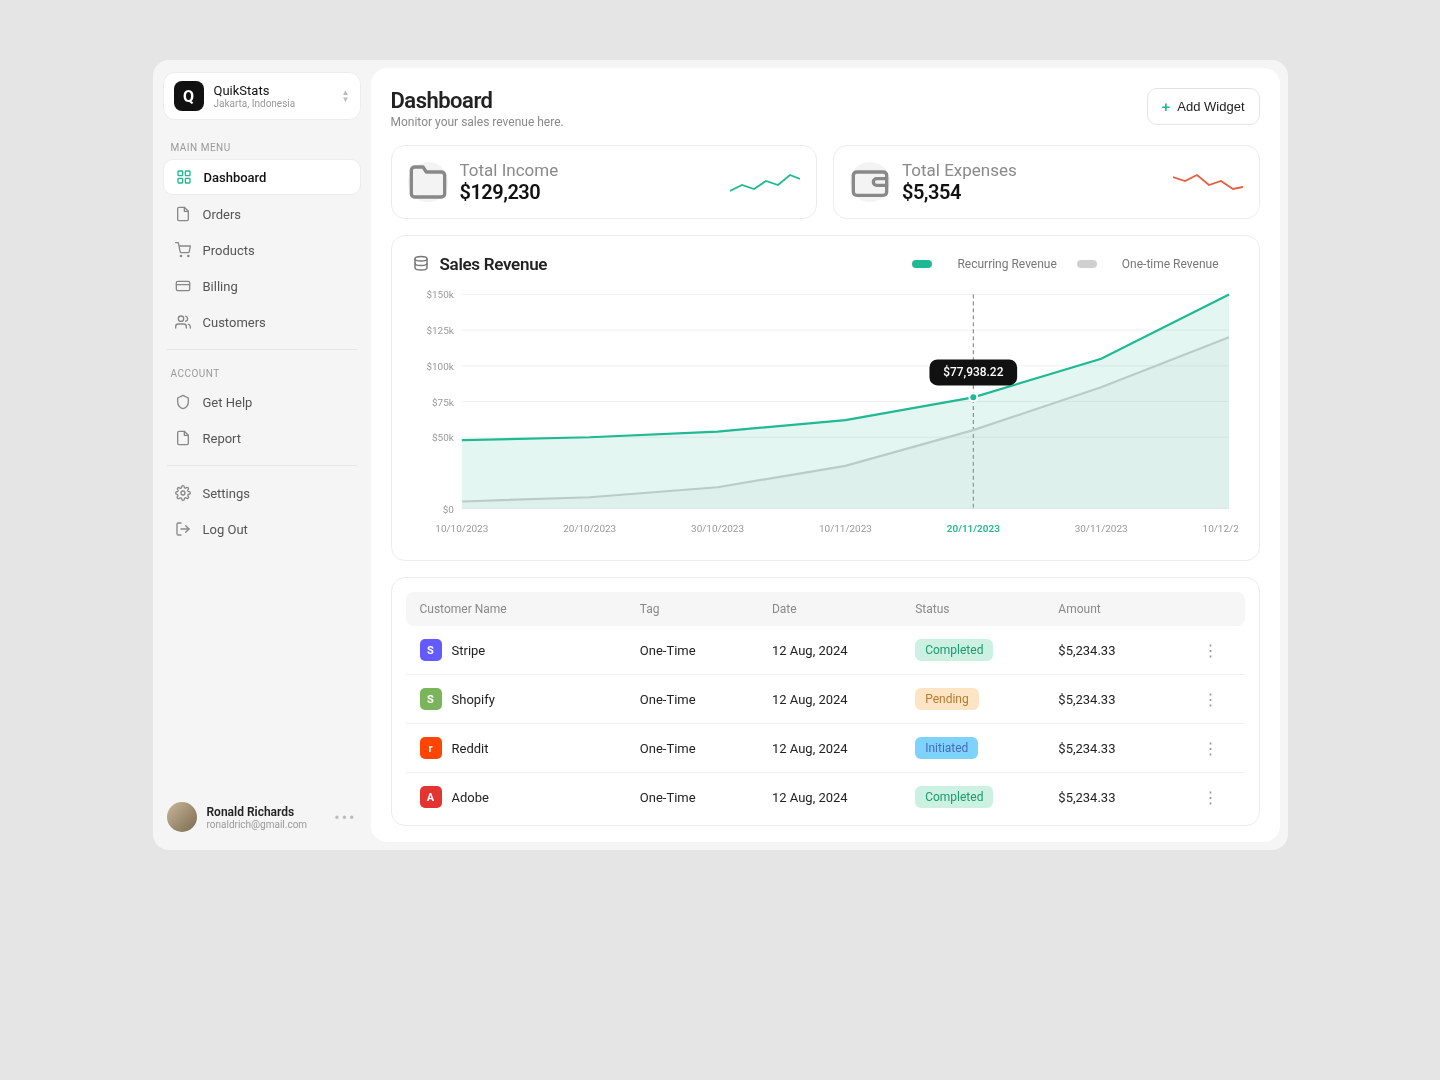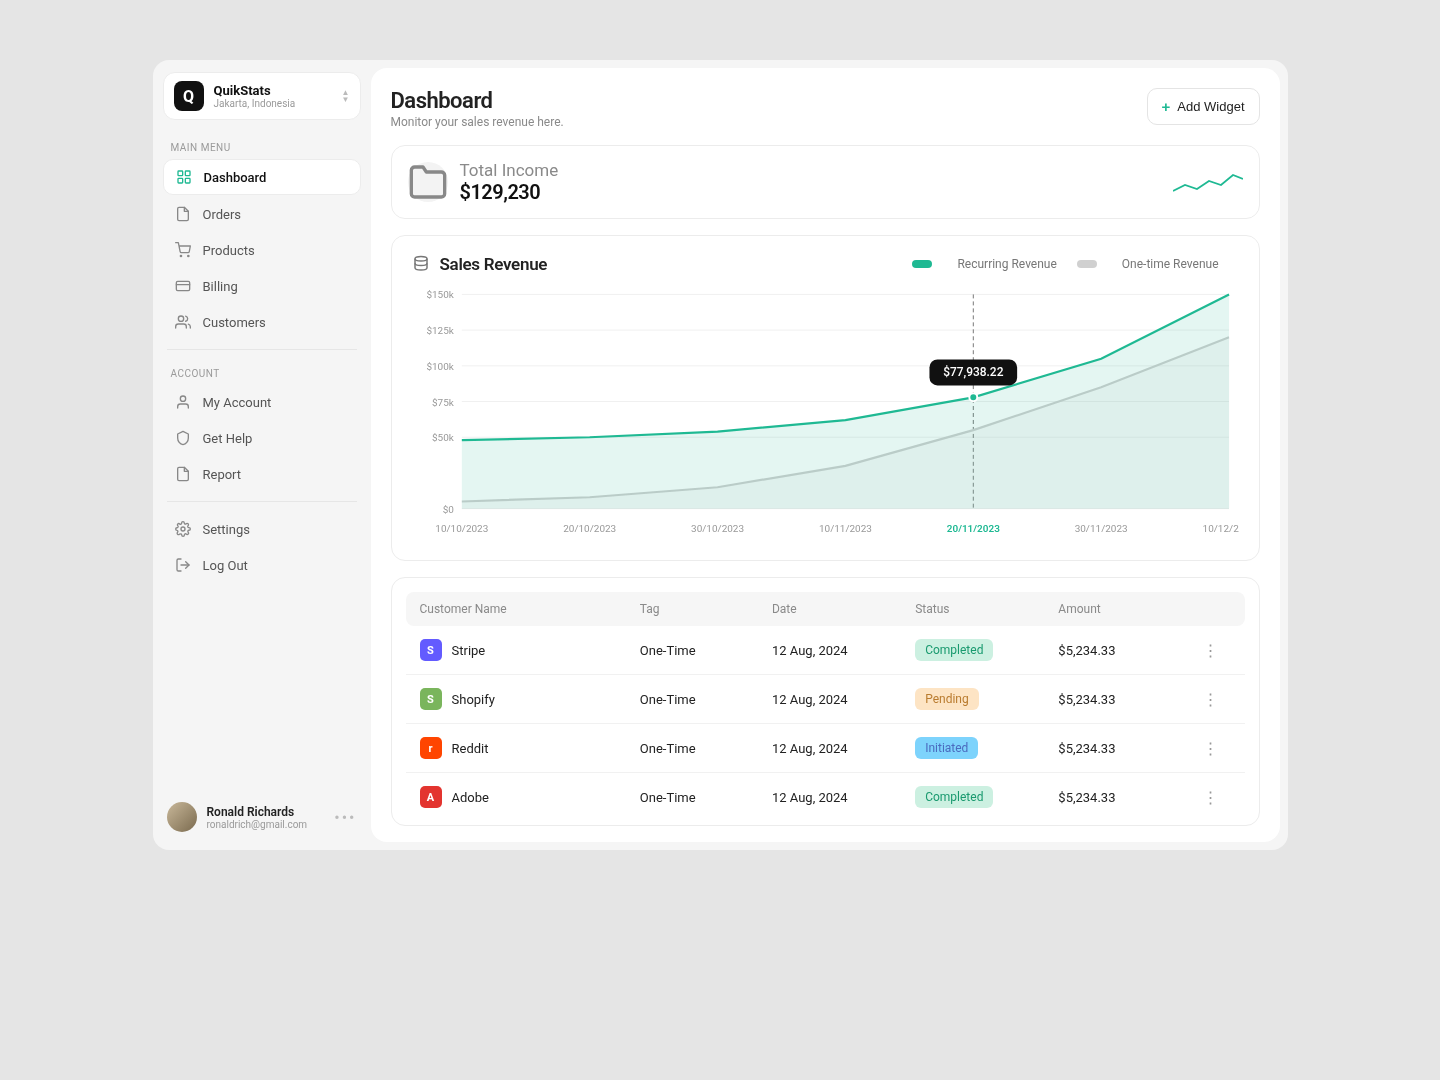--- a/index.html
+++ b/index.html
@@ -36,21 +36,21 @@
   margin-bottom: 14px;
 }
 .brand-logo {
   width: 30px; height: 30px;
   background: #111;
   border-radius: 8px;
   display: flex; align-items: center; justify-content: center;
   color: #fff; font-weight: 700; font-size: 16px;
 }
 .brand-text { flex: 1; }
-.brand-name { font-size: 13px; font-weight: 700; color: #111; }
+.brand-name { font-size: 13px; font-weight: 400; color: #111; }
 .brand-sub { font-size: 10px; color: #9a9a9a; }
 .chevrons { display: flex; flex-direction: column; color: #bbb; font-size: 8px; line-height: 7px; }
 .section-label { font-size: 10px; color: #9a9a9a; letter-spacing: 0.5px; margin: 8px 8px 6px; }
 .nav { display: flex; flex-direction: column; gap: 2px; }
 .nav-item {
   display: flex; align-items: center; gap: 12px;
   padding: 9px 12px;
   border-radius: 10px;
   font-size: 13px;
   color: #555;
@@ -239,27 +239,20 @@
           </svg>
           <span>Customers</span>
         </div>
       </nav>
 
     <hr class="nav-divider">
     <div class="section-label">ACCOUNT</div>
     <nav class="nav" id="nav-account">
         <div class="nav-item">
           <svg class="nav-icon" viewBox="0 0 24 24" fill="none" stroke="currentColor" stroke-width="2" stroke-linecap="round" stroke-linejoin="round">
-            <path d="M20 21v-2a4 4 0 0 0-4-4H8a4 4 0 0 0-4 4v2"></path>
-            <circle cx="12" cy="7" r="4"></circle>
-          </svg>
-          <span>My Account</span>
-        </div>
-        <div class="nav-item">
-          <svg class="nav-icon" viewBox="0 0 24 24" fill="none" stroke="currentColor" stroke-width="2" stroke-linecap="round" stroke-linejoin="round">
             <path d="M12 2L4 6v6c0 5 3.4 9.5 8 10 4.6-.5 8-5 8-10V6l-8-4z"></path>
           </svg>
           <span>Get Help</span>
         </div>
         <div class="nav-item">
           <svg class="nav-icon" viewBox="0 0 24 24" fill="none" stroke="currentColor" stroke-width="2" stroke-linecap="round" stroke-linejoin="round">
             <path d="M14 2H6a2 2 0 0 0-2 2v16a2 2 0 0 0 2 2h12a2 2 0 0 0 2-2V8z"></path>
             <polyline points="14 2 14 8 20 8"></polyline>
           </svg>
           <span>Report</span>
@@ -313,20 +306,35 @@
             <svg class="" viewBox="0 0 24 24" fill="none" stroke="currentColor" stroke-width="2" stroke-linecap="round" stroke-linejoin="round">
               <path d="M22 19a2 2 0 0 1-2 2H4a2 2 0 0 1-2-2V5a2 2 0 0 1 2-2h5l2 3h9a2 2 0 0 1 2 2z"></path>
             </svg>
           </div>
       <div>
         <div class="stat-label">Total Income</div>
         <div class="stat-value">$129,230</div>
       </div>
       <svg class="spark" viewBox="0 0 70 30">
         <polyline points="0,24 12,18 24,22 36,14 48,18 60,8 70,12" fill="none" stroke="#1fb993" stroke-width="1.8"></polyline>
+      </svg>
+    </div>
+    <div class="stat-card">
+      <div class="stat-icon">
+            <svg class="" viewBox="0 0 24 24" fill="none" stroke="currentColor" stroke-width="2" stroke-linecap="round" stroke-linejoin="round">
+              <rect x="2" y="6" width="20" height="14" rx="2"></rect>
+              <path d="M22 10h-6a2 2 0 0 0 0 4h6"></path>
+            </svg>
+          </div>
+      <div>
+        <div class="stat-label">Total Expenses</div>
+        <div class="stat-value">$5,354</div>
+      </div>
+      <svg class="spark" viewBox="0 0 70 30">
+        <polyline points="0,10 12,14 24,8 36,18 48,14 60,22 70,20" fill="none" stroke="#e85d3f" stroke-width="1.8"></polyline>
       </svg>
     </div>
       </div>
 
     <div class="chart-panel">
       <div class="chart-head">
         <div class="chart-title-wrap">
           <svg class="db-icon" viewBox="0 0 24 24" fill="none" stroke="currentColor" stroke-width="2">
               <ellipse cx="12" cy="5" rx="8" ry="3"></ellipse>
               <path d="M4 5v6c0 1.7 3.6 3 8 3s8-1.3 8-3V5"></path>

